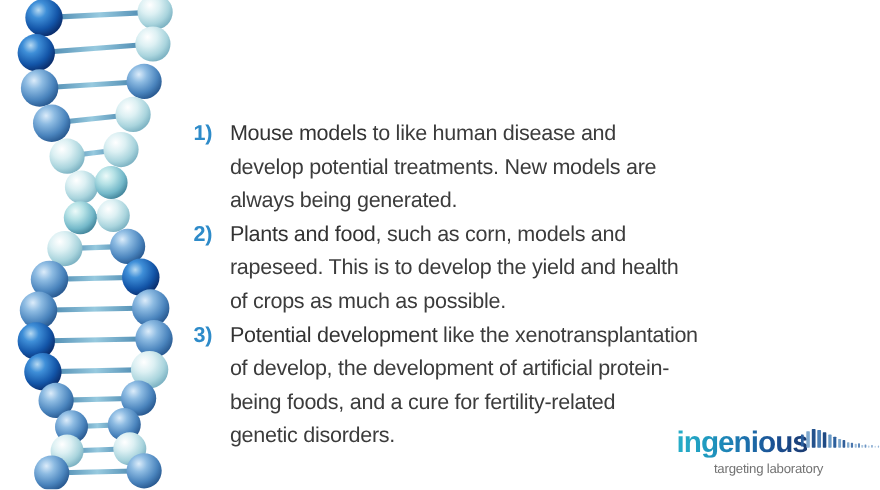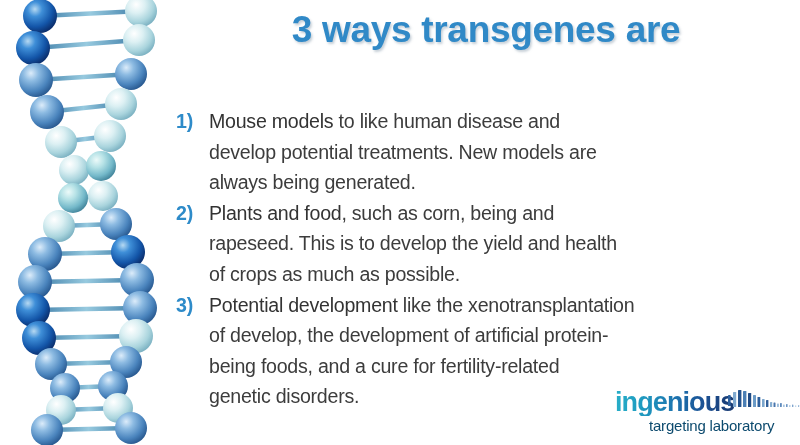--- a/index.html
+++ b/index.html
@@ -116,24 +116,24 @@
     position: absolute;
     left: 113px;
     top: 2px;
   }
   #logo-tagline {
     position: absolute;
     left: 34px;
     top: 28px;
     font-family: "Liberation Sans", sans-serif;
     font-weight: normal;
-    font-size: 15px;
+    font-size: 12px;
     line-height: 20px;
     letter-spacing: -0.2px;
-    color: #0c4a6e;
+    color: #737373;
   }
 </style>
 </head>
 <body>
 
 <div id="infographic">
 
   <div id="dna-panel">
     <svg width="172" height="445" viewBox="0 0 172 445">
       <defs>
@@ -221,42 +221,41 @@
         <circle cx="136" cy="336" r="17" fill="url(#sphPale)"></circle>
         <circle cx="126" cy="362" r="16" fill="url(#sphMidBlue)"></circle>
         <circle cx="113" cy="386" r="15" fill="url(#sphMidBlue)"></circle>
         <circle cx="118" cy="408" r="15" fill="url(#sphPale)"></circle>
         <circle cx="131" cy="428" r="16" fill="url(#sphMidBlue)"></circle>
       </g>
     </svg>
   </div>
 
   <div id="title-block">
-    <div class="title-line">3 ways transgenes are</div>
   </div>
 
   <ol id="points-list">
 
     <li class="point-item">
       <span class="point-number">1)</span>
       <div>
         <span class="point-lead">Mouse models</span><span class="point-body"> to like human disease and</span>
       </div>
       <div>
         <span class="point-body">develop potential treatments. New models are</span>
       </div>
       <div>
         <span class="point-body">always being generated.</span>
       </div>
     </li>
 
     <li class="point-item">
       <span class="point-number">2)</span>
       <div>
-        <span class="point-lead">Plants and food</span><span class="point-body">, such as corn, being and</span>
+        <span class="point-lead">Plants and food</span><span class="point-body">, such as corn, models and</span>
       </div>
       <div>
         <span class="point-body">rapeseed. This is to develop the yield and health</span>
       </div>
       <div>
         <span class="point-body">of crops as much as possible.</span>
       </div>
     </li>
 
     <li class="point-item">

